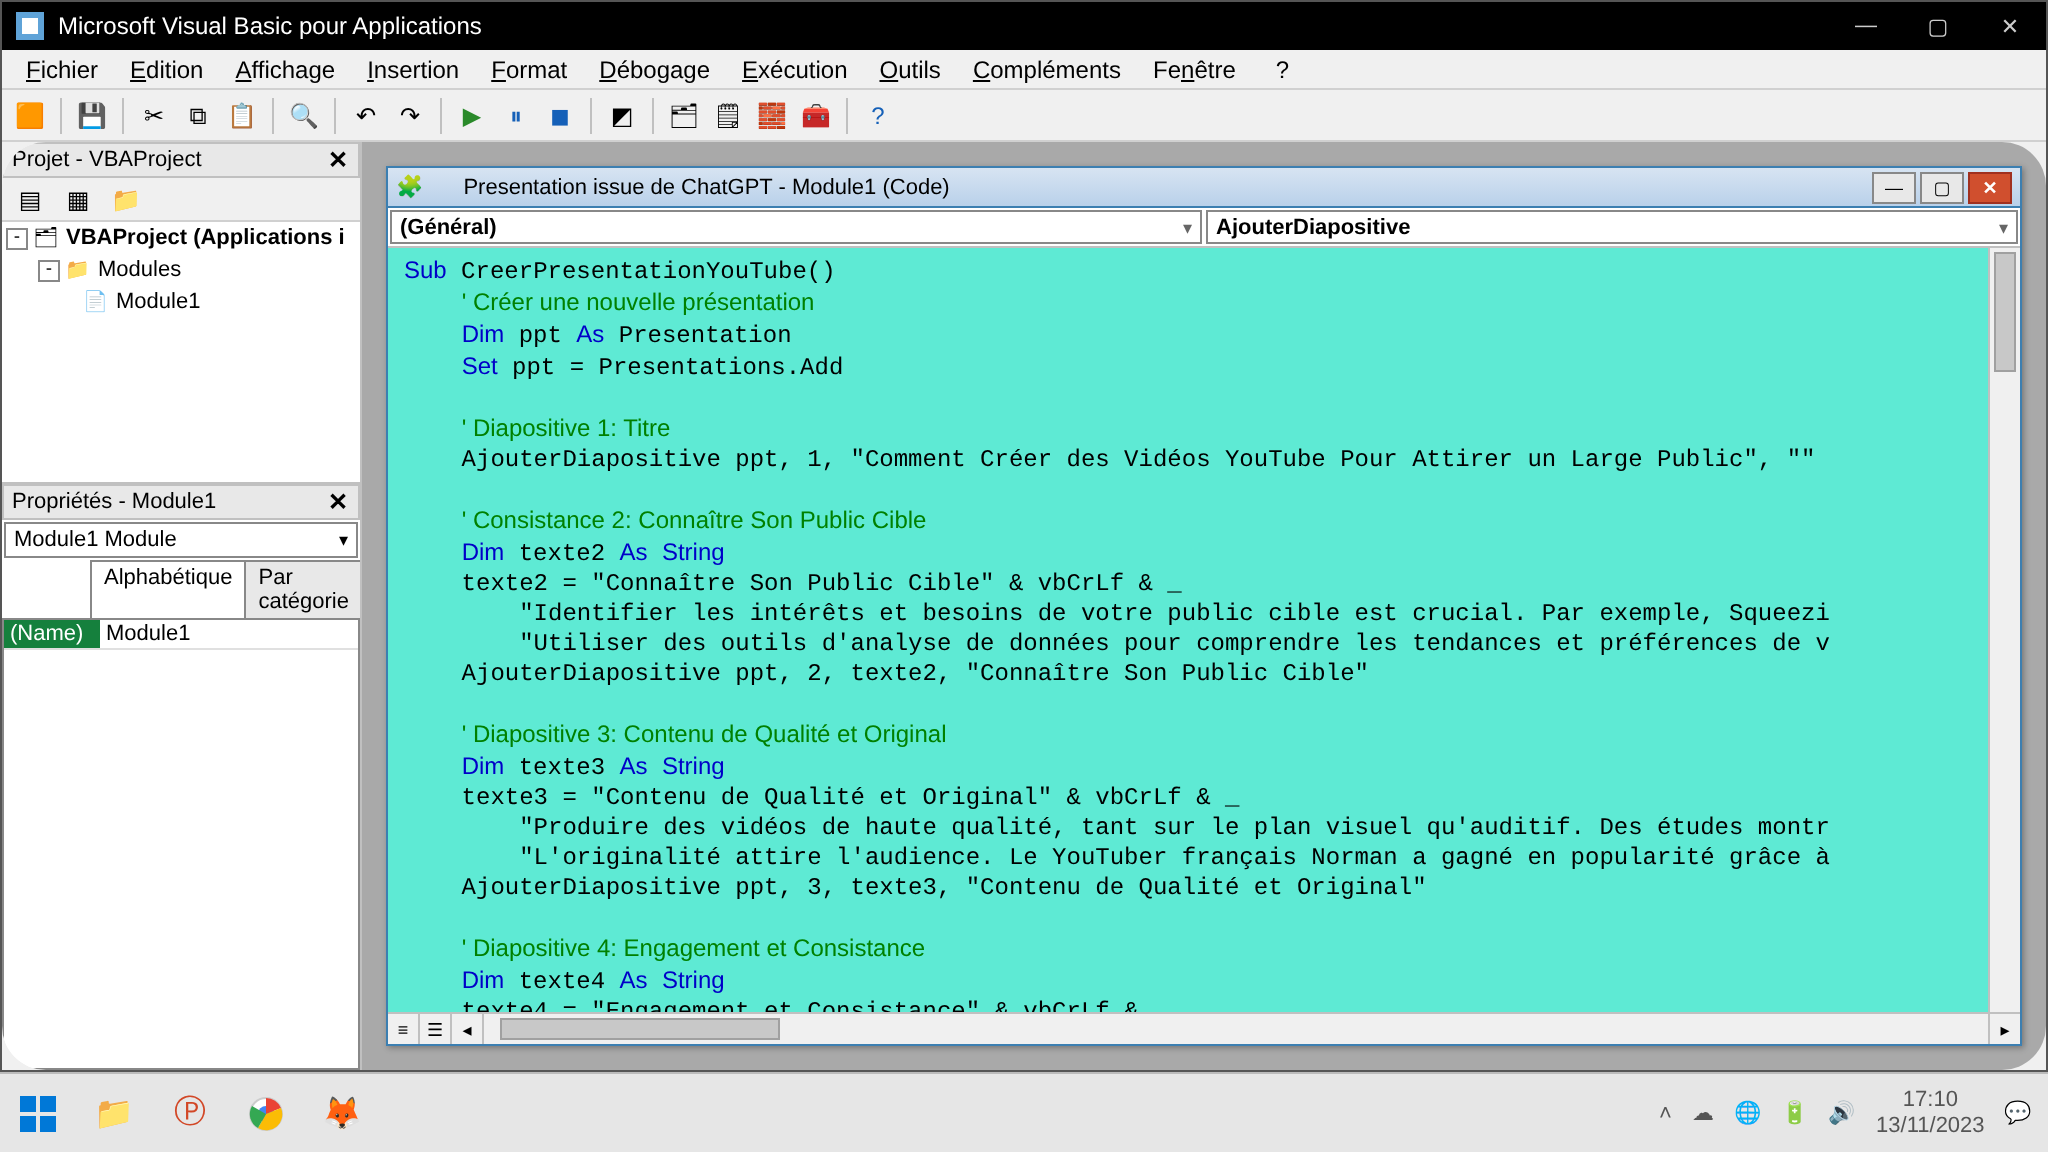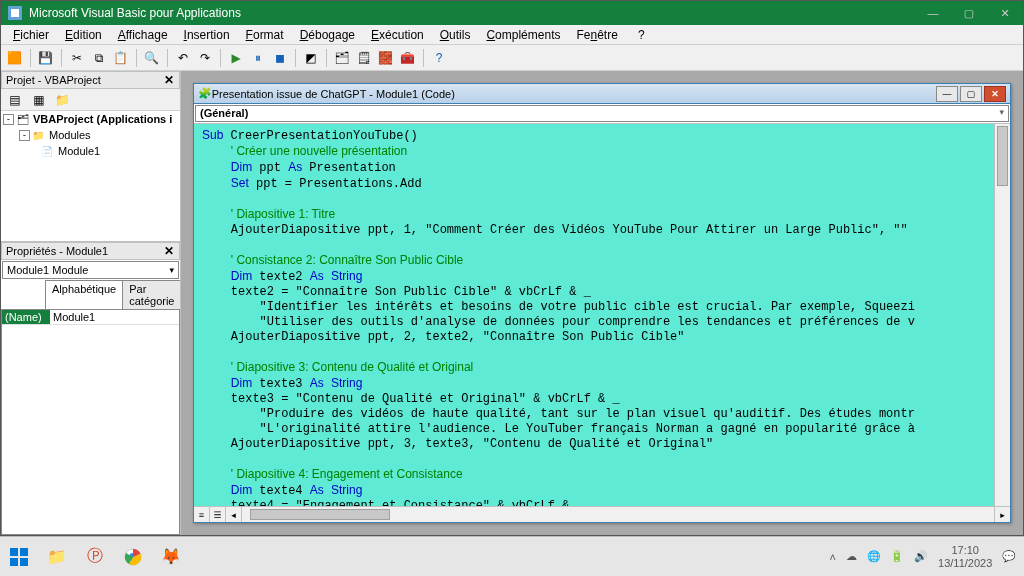--- a/index.html
+++ b/index.html
@@ -1,29 +1,29 @@
 <!DOCTYPE html>
 <html><head>
 <meta charset="utf-8">
 <style>
 * { margin:0; padding:0; box-sizing:border-box; font-family:"Segoe UI",Tahoma,sans-serif; }
 html,body { width:1024px; height:576px; overflow:hidden; background:#f0f0f0; }
 .window { width:1024px; height:536px; background:#f0f0f0; display:flex; flex-direction:column; border:1px solid #555; }
-.titlebar { height:24px; background:#15803d; color:#fff; display:flex; align-items:center; font-size:12px; }
+.titlebar { height:24px; background:#000000; color:#fff; display:flex; align-items:center; font-size:12px; }
 .titlebar .app-icon { width:16px; height:16px; margin:0 6px; display:inline-flex; align-items:center; justify-content:center; }
 .titlebar .title-text { flex:1; }
 .titlebar .winbtn { width:36px; height:24px; display:flex; align-items:center; justify-content:center; color:#ccc; font-size:11px; }
 .menubar { height:20px; background:#f0f0f0; display:flex; align-items:center; font-size:12px; padding:0 4px; border-bottom:1px solid #d0d0d0; }
 .menubar .menu-item { padding:2px 8px; }
 .menubar .menu-item u { text-decoration:underline; }
 .menubar .help-q { margin-left:4px; }
 .toolbar { height:26px; background:#f0f0f0; border-bottom:1px solid #d0d0d0; display:flex; align-items:center; padding:0 4px; gap:2px; }
 .tb-btn { width:20px; height:20px; display:flex; align-items:center; justify-content:center; font-size:12px; border-radius:2px; }
 .tb-sep { width:1px; height:18px; background:#c0c0c0; margin:0 3px; }
-.main-area { flex:1; display:flex; overflow:hidden; }
+.main-area { flex:1; display:flex; overflow:hidden;border-radius:22px; }
 .left-col { width:180px; display:flex; flex-direction:column; border-right:1px solid #c0c0c0; background:#fff; }
 .panel-header { height:18px; background:#e8e8e8; border:1px solid #c0c0c0; display:flex; align-items:center; font-size:11px; padding:0 4px; position:relative; }
 .panel-header .close-x { position:absolute; right:2px; top:0; width:16px; height:16px; font-size:12px; font-weight:bold; font-family:Arial; display:flex; align-items:center; justify-content:center; }
 .panel-toolbar { height:22px; background:#f0f0f0; border-bottom:1px solid #d0d0d0; display:flex; align-items:center; padding:0 4px; gap:4px; }
 .project-tree { flex:0 0 130px; overflow:auto; font-size:11px; background:#fff; }
 .project-tree .node { display:flex; align-items:center; padding:1px 2px; white-space:nowrap; }
 .tree-expander { width:11px; height:11px; border:1px solid #888; display:inline-flex; align-items:center; justify-content:center; font-size:9px; margin-right:2px; font-family:monospace; line-height:1; }
 .t-icon { width:14px; height:14px; display:inline-flex; align-items:center; justify-content:center; margin-right:3px; font-size:10px; }
 .prop-panel { flex:1; display:flex; flex-direction:column; border-top:1px solid #c0c0c0; overflow:hidden; }
 .prop-select { height:18px; font-size:11px; border:1px solid #888; margin:1px; background:#fff; display:flex; align-items:center; padding:0 4px; position:relative; }
@@ -31,25 +31,25 @@
 .prop-tabs { display:flex; font-size:11px;padding-left:44px; }
 .prop-tab { padding:2px 6px; border:1px solid #888; border-bottom:none; background:#fff; margin-right:-1px; }
 .prop-tab.inactive { background:#e8e8e8; }
 .prop-grid { flex:1; border:1px solid #888; background:#fff; font-size:11px; overflow:auto; }
 .prop-row { display:flex; border-bottom:1px solid #e0e0e0; }
 .prop-name { width:48px; background:#15803d; color:#fff; padding:1px 3px; }
 .prop-val { flex:1; padding:1px 3px; }
 .mdi { flex:1; background:#a9a9a9; padding:12px; overflow:hidden; position:relative; }
 .code-win { position:absolute; left:12px; top:12px; right:12px; bottom:12px; background:#fff; border:1px solid #3c7fb1; display:flex; flex-direction:column; box-shadow:1px 1px 3px rgba(0,0,0,.3); }
 .code-title { height:20px; background:linear-gradient(#d7e4f2,#b9d1ea); display:flex; align-items:center; font-size:11px; padding:0 4px; border-bottom:1px solid #3c7fb1; }
-.code-title .ct-text { flex:1; margin-left:0; }
+.code-title .ct-text { flex:1; margin-left:20px; }
 .code-title .cwbtn { width:22px; height:16px; border:1px solid #888; background:#e8e8e8; display:flex; align-items:center; justify-content:center; font-size:9px; margin-left:2px; }
 .code-title .cwbtn.close { background:#d04f2e; color:#fff; border-color:#a03020; font-weight:bold; }
 .code-dd-row { height:20px; display:flex; border-bottom:1px solid #c0c0c0; }
-.code-dd { flex:1; border:1px solid #888; margin:1px; font-size:11px; padding:1px 4px; background:#fff; display:flex; align-items:flex-start; position:relative; }
+.code-dd { flex:1; border:1px solid #888; margin:1px; font-size:11px; padding:1px 4px; background:#fff; display:flex; align-items:center; position:relative; }
 .code-dd::after { content:"▾"; position:absolute; right:4px; font-size:9px; color:#666; }
 .code-area-wrap { flex:1; display:flex; overflow:hidden; position:relative; }
 .code-area { flex:1; font-family:Consolas,"Courier New",monospace; font-size:12px; line-height:1.25; padding:4px 8px; white-space:pre; overflow:hidden; color:#000; background:#5eead4; }
 .k-blue { color:#0000c8; }
 .k-green { color:#008000; }
 .code-vsb { width:16px; background:#f0f0f0; border-left:1px solid #c0c0c0; position:relative; }
 .code-vsb .thumb { position:absolute; left:2px; right:2px; top:2px; height:60px; background:#c8c8c8; border:1px solid #a0a0a0; }
 .code-hsb-row { height:16px; display:flex; border-top:1px solid #c0c0c0; background:#f0f0f0; }
 .hsb-btn { width:16px; display:flex; align-items:center; justify-content:center; border-right:1px solid #c0c0c0; font-size:9px; }
 .hsb-track { flex:1; position:relative; }
@@ -174,20 +174,23 @@
           <span>🧩</span>
           <span class="ct-text">Presentation issue de ChatGPT - Module1 (Code)</span>
           <div class="cwbtn">—</div>
           <div class="cwbtn">▢</div>
           <div class="cwbtn close">✕</div>
         </div>
         <div class="code-dd-row">
           <div class="code-dd">
               <b>(Général)</b>
             </div>
+          <div class="code-dd">
+              <b>AjouterDiapositive</b>
+            </div>
         </div>
         <div class="code-area-wrap">
           <div class="code-area" id="code-area"><span class="k-blue">Sub</span> CreerPresentationYouTube()
     <span class="k-green">' Créer une nouvelle présentation</span>
     <span class="k-blue">Dim</span> ppt <span class="k-blue">As</span> Presentation
     <span class="k-blue">Set</span> ppt = Presentations.Add
 
     <span class="k-green">' Diapositive 1: Titre</span>
     AjouterDiapositive ppt, 1, "Comment Créer des Vidéos YouTube Pour Attirer un Large Public", ""
 

